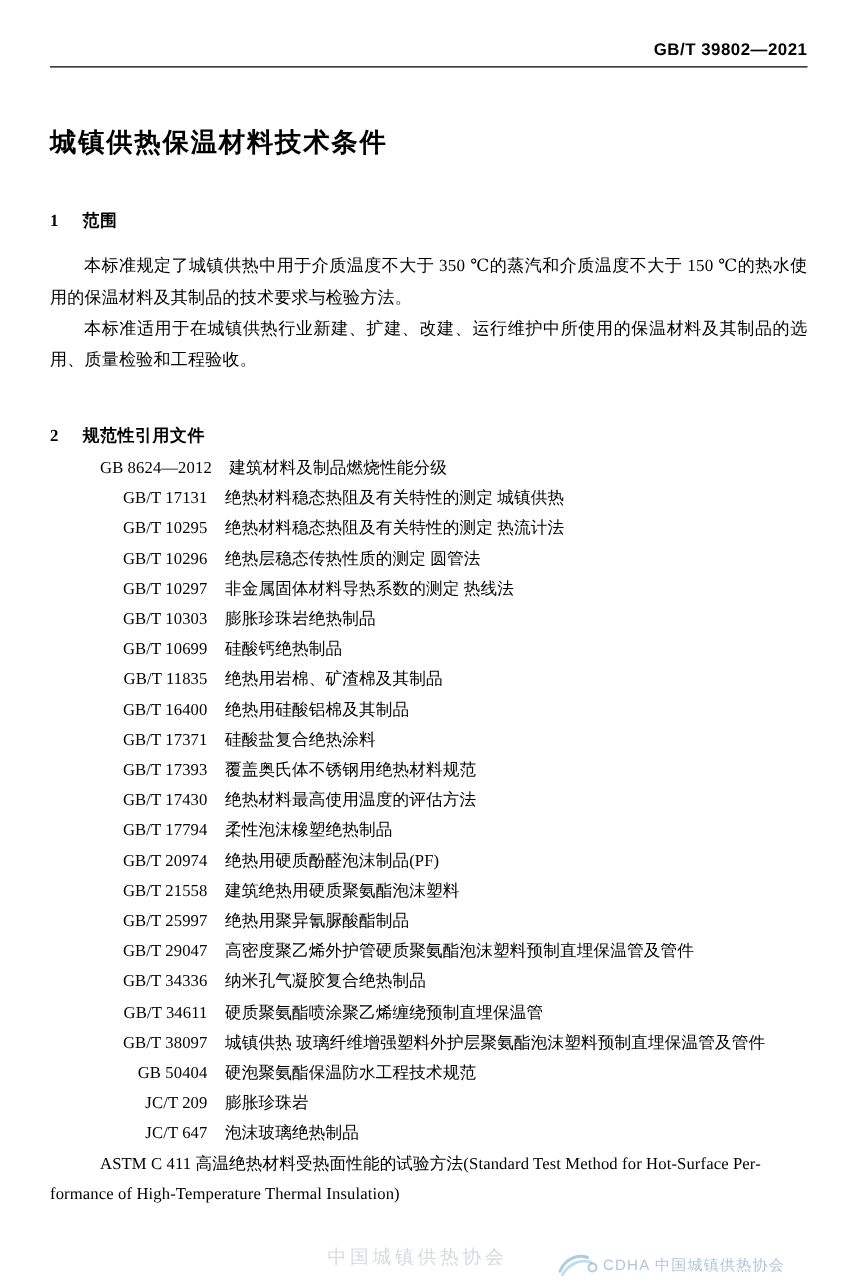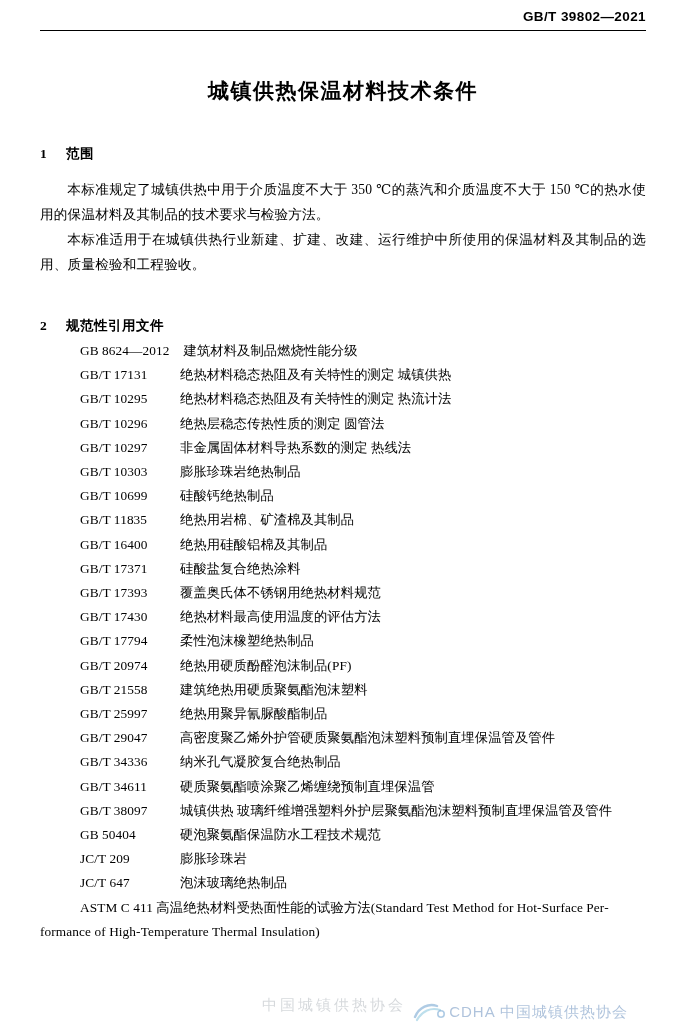--- a/index.html
+++ b/index.html
@@ -17,34 +17,34 @@
   }
   .page {
     position: relative;
     width: 686px;
     height: 1029px;
     box-sizing: border-box;
     padding: 0 40px;
   }
   
   .header {
-    padding-top: 9px;
+    padding-top: 32px;
     text-align: right;
     font-family: "Liberation Sans", sans-serif;
     font-size: 13.5px;
     letter-spacing: 0.4px;
     font-weight: 700;
   }
   .header-rule {
     margin-top: 6px;
     border-bottom: 1.6px solid #000;
   }
   
   .doc-title {
-    text-align: center;
+    text-align: left;
     font-size: 21px;
     font-weight: 700;
     letter-spacing: 1.5px;
     margin-top: 46px;
     margin-bottom: 0;
     font-family: "Liberation Serif", serif;
   }
   
   .section-heading {
     font-size: 13.5px;
@@ -76,20 +76,21 @@
     font-size: 13.3px;
     line-height: 24.2px;
     padding-left: 40px;
     text-indent: 0;
     letter-spacing: 0.1px;
     white-space: nowrap;
   }
   .ref-item .code {
     display: inline-block;
     min-width: 86px;
+    text-align: right;
   }
   .ref-item .gap {
     display: inline-block;
     width: 14px;
   }
   .ref-item.wrap {
     white-space: normal;
     text-indent: 0;
     padding-left: 40px;
   }
@@ -118,21 +119,21 @@
   .wm-logo {
     position: absolute;
     right: 58px;
     bottom: 6px;
     display: flex;
     align-items: center;
     opacity: 0.75;
   }
   .wm-logo-text {
     font-family: "Liberation Sans", sans-serif;
-    font-size: 15px;
+    font-size: 12px;
     color: rgba(60,110,170,0.55);
     letter-spacing: 1px;
     margin-left: 2px;
   }
 </style>
 </head>
 <body>
 
 <div class="page">
 

